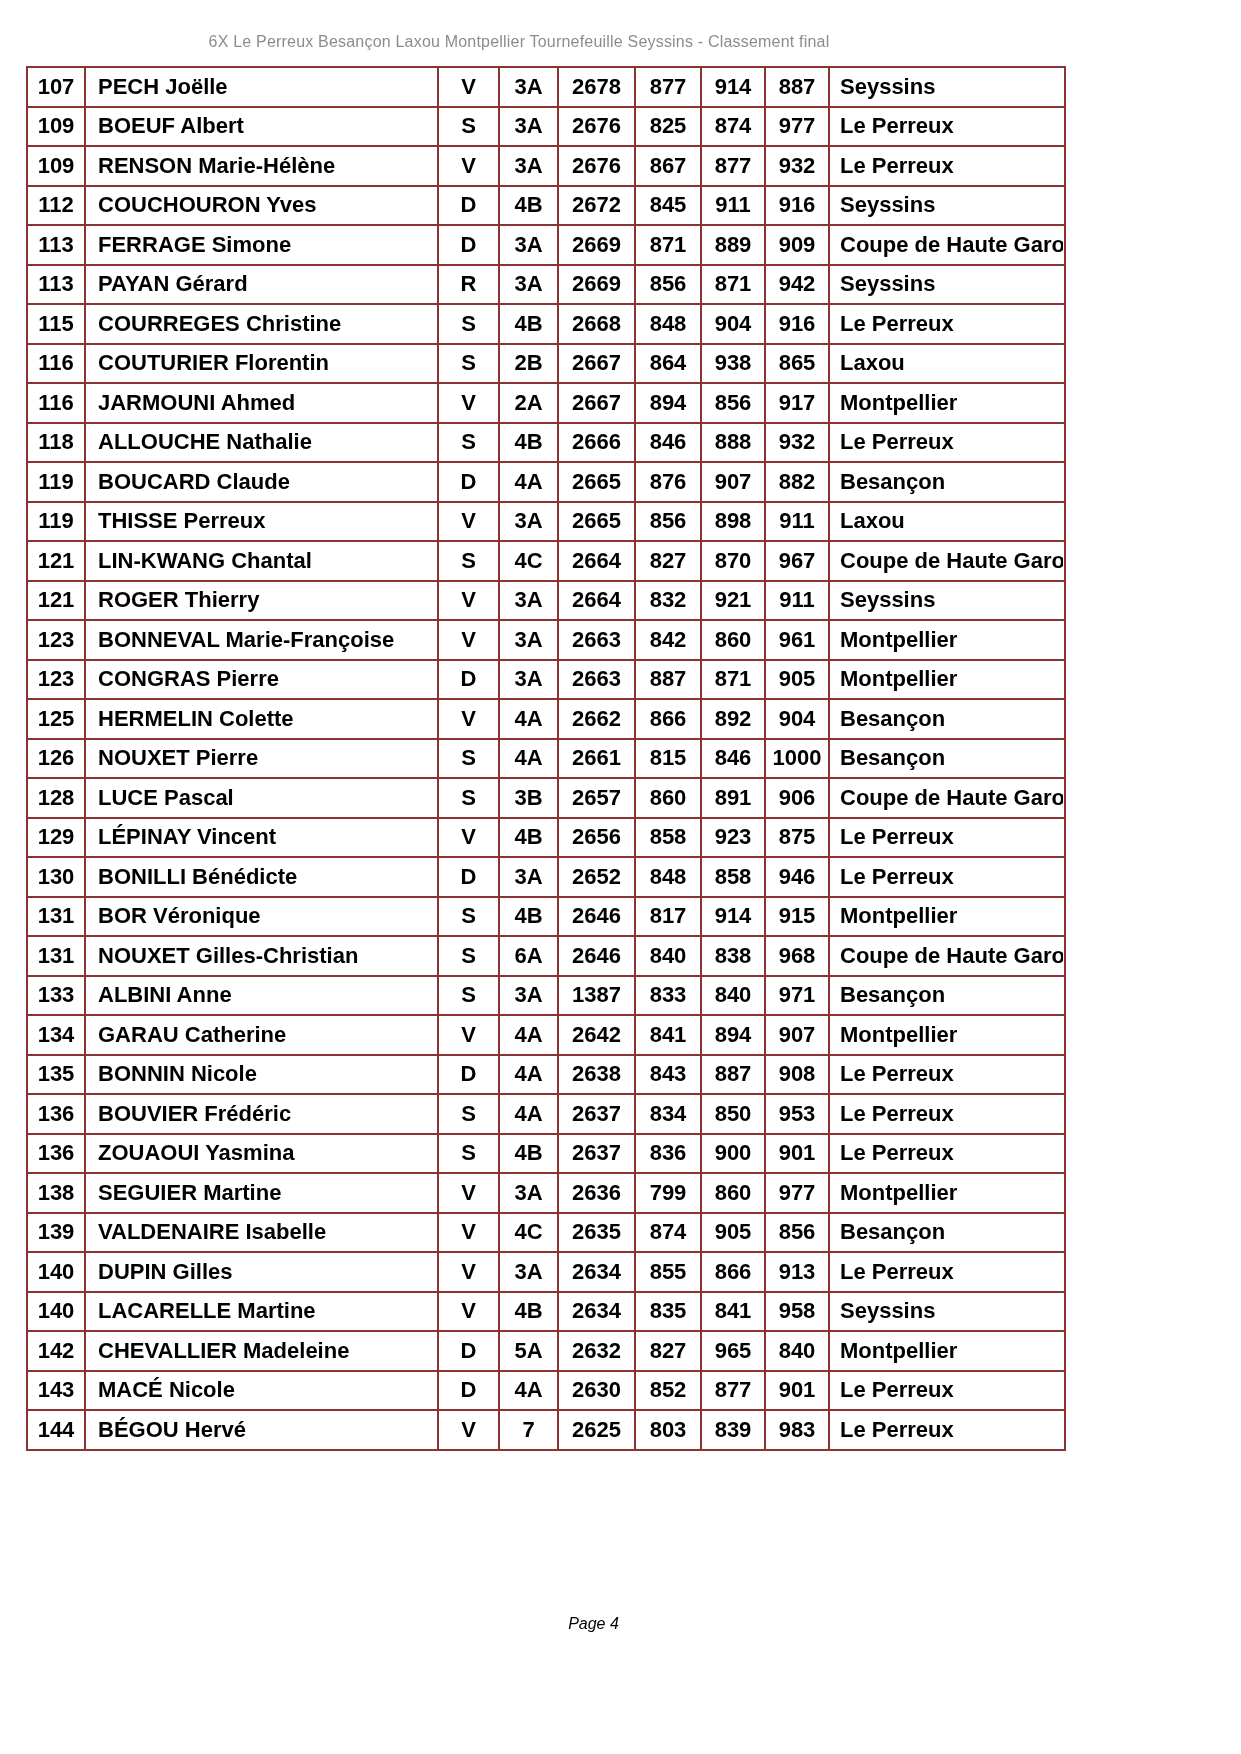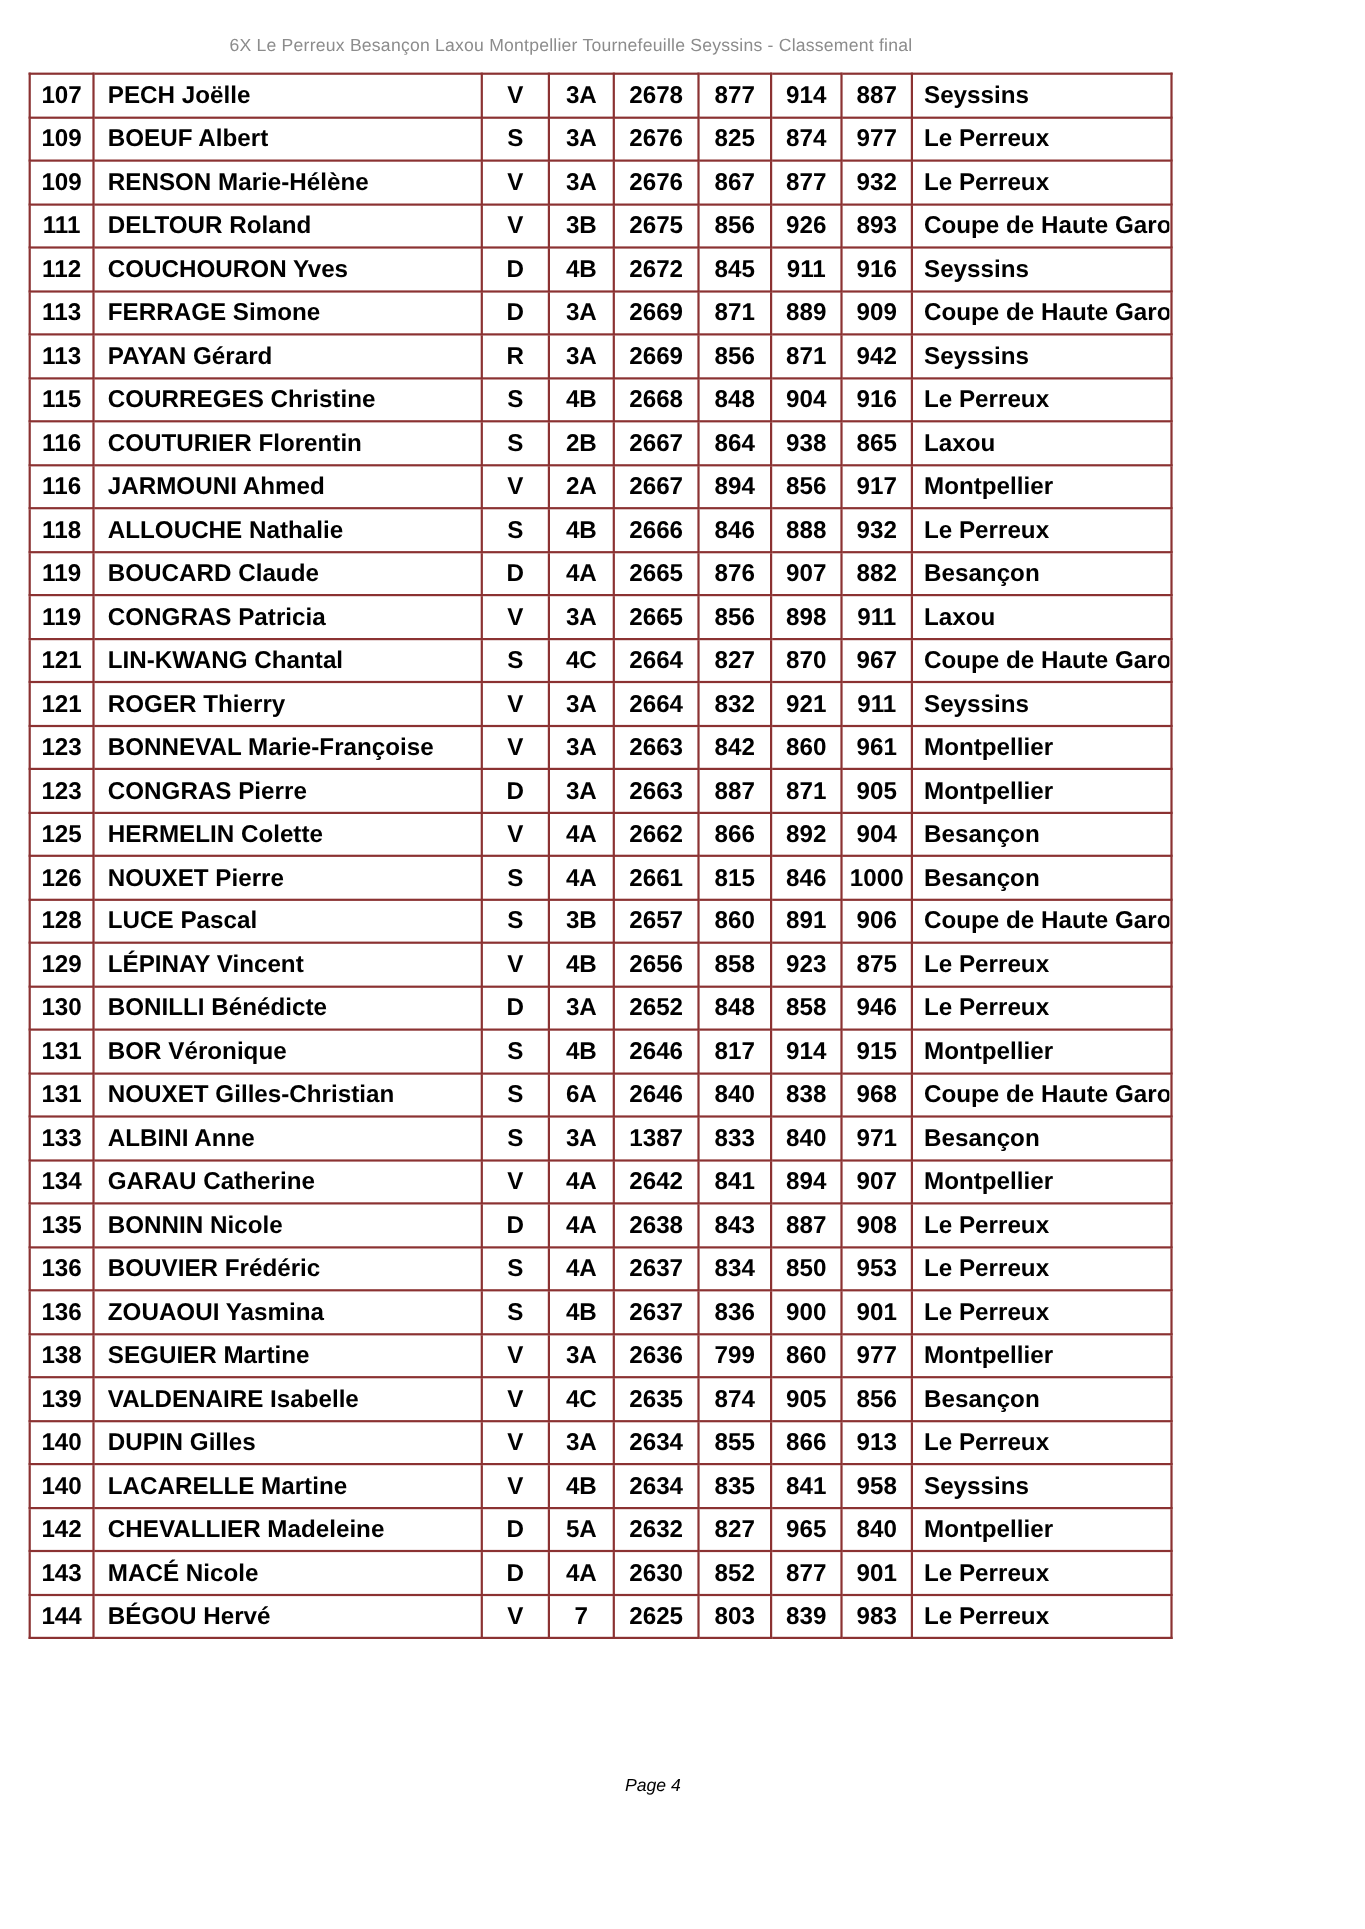--- a/index.html
+++ b/index.html
@@ -103,31 +103,20 @@
         <td class="name-cell">RENSON Marie-Hélène</td>
         <td class="c">V</td>
         <td class="c">3A</td>
         <td class="c">2676</td>
         <td class="c">867</td>
         <td class="c">877</td>
         <td class="c">932</td>
         <td class="club-cell">Le Perreux</td>
       </tr>
       <tr>
-        <td class="c">111</td>
-        <td class="name-cell">DELTOUR Roland</td>
-        <td class="c">V</td>
-        <td class="c">3B</td>
-        <td class="c">2675</td>
-        <td class="c">856</td>
-        <td class="c">926</td>
-        <td class="c">893</td>
-        <td class="club-cell">Coupe de Haute Garo</td>
-      </tr>
-      <tr>
         <td class="c">112</td>
         <td class="name-cell">COUCHOURON Yves</td>
         <td class="c">D</td>
         <td class="c">4B</td>
         <td class="c">2672</td>
         <td class="c">845</td>
         <td class="c">911</td>
         <td class="c">916</td>
         <td class="club-cell">Seyssins</td>
       </tr>
@@ -203,21 +192,21 @@
         <td class="c">D</td>
         <td class="c">4A</td>
         <td class="c">2665</td>
         <td class="c">876</td>
         <td class="c">907</td>
         <td class="c">882</td>
         <td class="club-cell">Besançon</td>
       </tr>
       <tr>
         <td class="c">119</td>
-        <td class="name-cell">CONGRAS Patricia</td>
+        <td class="name-cell">THISSE Perreux</td>
         <td class="c">V</td>
         <td class="c">3A</td>
         <td class="c">2665</td>
         <td class="c">856</td>
         <td class="c">898</td>
         <td class="c">911</td>
         <td class="club-cell">Laxou</td>
       </tr>
       <tr>
         <td class="c">121</td>

